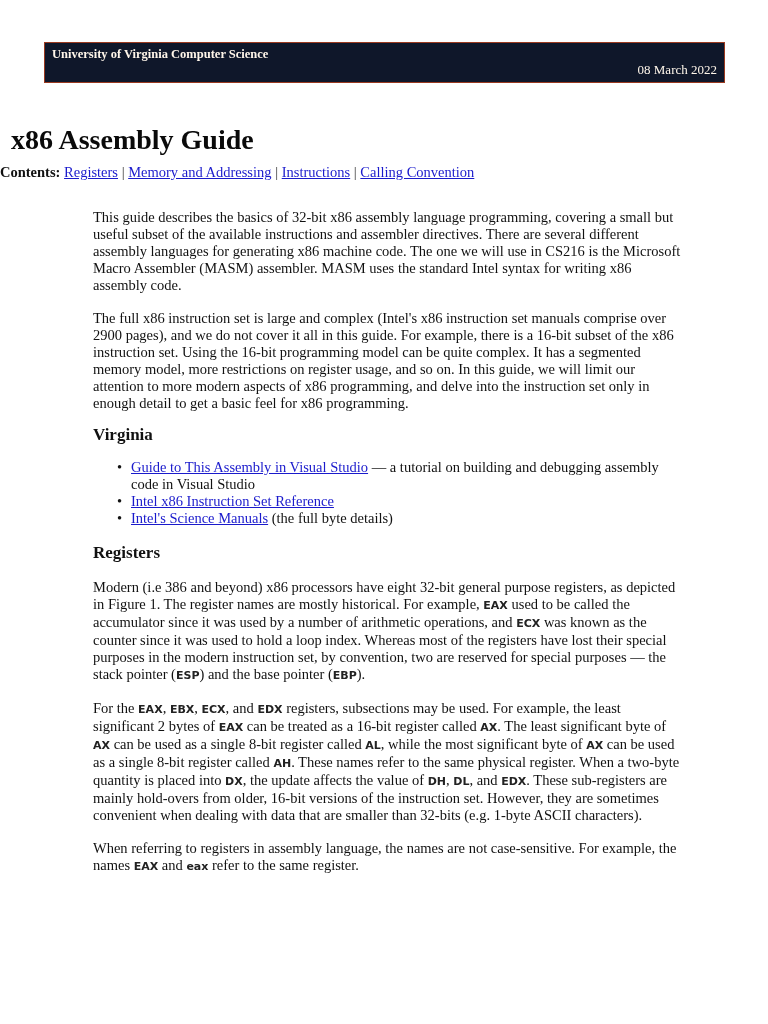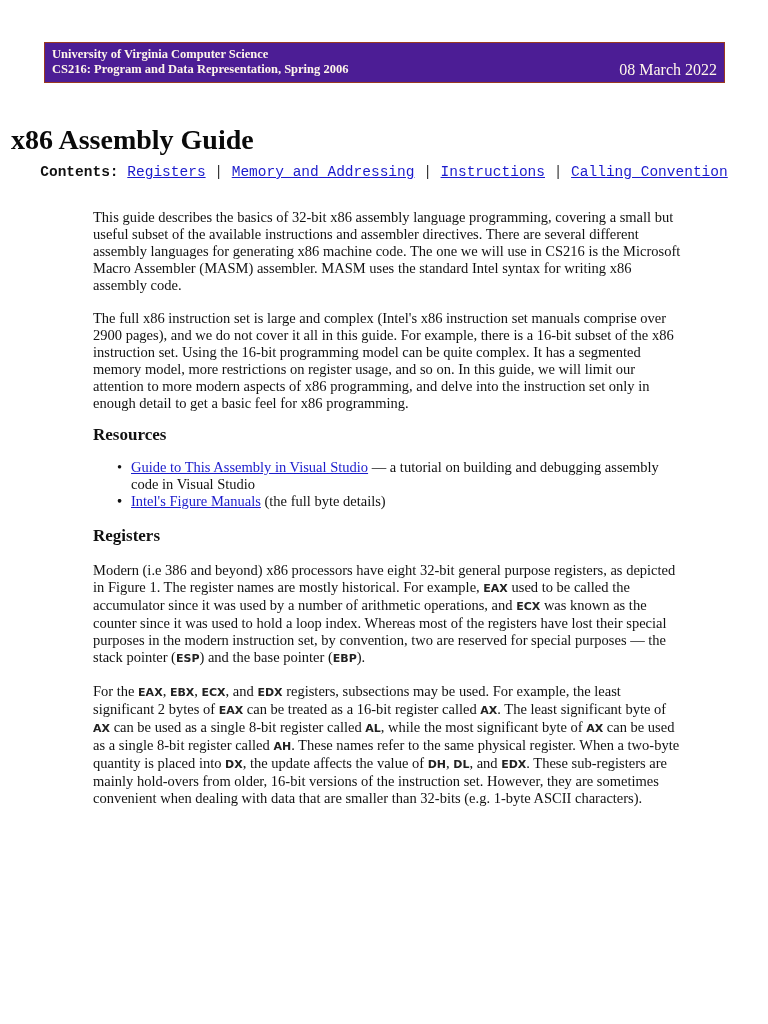--- a/index.html
+++ b/index.html
@@ -14,57 +14,55 @@
       overflow: hidden;
       font-family: "Liberation Serif", "DejaVu Serif", serif;
       color: #111111;
     }
     .header-bar {
       position: absolute;
       left: 44px;
       top: 42px;
       width: 681px;
       height: 41px;
-      background: #4c1d95;
+      background: #0f172a;
       border: 1px solid #9a3a20;
       box-sizing: border-box;
       color: #fff6ea;
       font-weight: bold;
       font-size: 12.5px;
       line-height: 15px;
       padding: 4px 7px;
     }
     .header-bar .line { display: block; white-space: nowrap; }
     .header-bar .date {
       position: absolute;
       right: 7px;
       bottom: 5px;
       font-weight: normal;
-      font-size: 16px;
+      font-size: 13px;
     }
     .title {
       position: absolute;
       left: 0;
       width: 768px;
       top: 110px;
       font-size: 28px;
       font-weight: bold;
       margin: 11px;
       line-height: 38px;
       color: #0a0a0a;
     }
     .contents {
       position: absolute;
       left: 0;
       width: 768px;
       top: 163px;
-      text-align: center;
       font-size: 14.5px;
       line-height: 18px;
-      font-family: Liberation Mono, monospace;
     }
     .contents .label { font-weight: bold; }
     a, .link {
       color: #1a1acc;
       text-decoration: underline;
       cursor: pointer;
     }
     .sep { color: #333; }
     .main {
       position: absolute;
@@ -102,55 +100,56 @@
       font-size: 11px;
       color: #222;
       font-weight: bold;
     }
   </style>
 </head>
 <body>
 
 <div class="header-bar">
   <span class="line">University of Virginia Computer Science</span>
-  <span class="line">CS216: Program and Data Representation, Spring 2006</span>
   <span class="date">08 March 2022</span>
 </div>
 
 <h1 class="title">x86 Assembly Guide</h1>
 
 <div class="contents">
   <span class="label">Contents:</span>
   <a>Registers</a>
   <span class="sep">|</span>
   <a>Memory and Addressing</a>
   <span class="sep">|</span>
   <a>Instructions</a>
   <span class="sep">|</span>
   <a>Calling Convention</a>
 </div>
 
 <div class="main">
   <p>This guide describes the basics of 32-bit x86 assembly language programming, covering a small but useful subset of the available instructions and assembler directives. There are several different assembly languages for generating x86 machine code. The one we will use in CS216 is the Microsoft Macro Assembler (MASM) assembler. MASM uses the standard Intel syntax for writing x86 assembly code.</p>
   <p>The full x86 instruction set is large and complex (Intel's x86 instruction set manuals comprise over 2900 pages), and we do not cover it all in this guide. For example, there is a 16-bit subset of the x86 instruction set. Using the 16-bit programming model can be quite complex. It has a segmented memory model, more restrictions on register usage, and so on. In this guide, we will limit our attention to more modern aspects of x86 programming, and delve into the instruction set only in enough detail to get a basic feel for x86 programming.</p>
 
-  <h2>Resources</h2>
+  <h2>Virginia</h2>
   <ul>
     <li>
       <span class="bullet">•</span>
       <a>Guide to This Assembly in Visual Studio</a><span> — a tutorial on building and debugging assembly code in Visual Studio</span>
     </li>
     <li>
       <span class="bullet">•</span>
+      <a>Intel x86 Instruction Set Reference</a>
     </li>
     <li>
       <span class="bullet">•</span>
-      <a>Intel's Figure Manuals</a><span> (the full byte details)</span>
+      <a>Intel's Science Manuals</a><span> (the full byte details)</span>
     </li>
   </ul>
 
   <h2>Registers</h2>
 
   <p><span>Modern (i.e 386 and beyond) x86 processors have eight 32-bit general purpose registers, as depicted in Figure 1. The register names are mostly historical. For example, </span><code>EAX</code><span> used to be called the accumulator since it was used by a number of arithmetic operations, and </span><code>ECX</code><span> was known as the counter since it was used to hold a loop index. Whereas most of the registers have lost their special purposes in the modern instruction set, by convention, two are reserved for special purposes — the stack pointer (</span><code>ESP</code><span>) and the base pointer (</span><code>EBP</code><span>).</span></p>
 
   <p><span>For the </span><code>EAX</code><span>, </span><code>EBX</code><span>, </span><code>ECX</code><span>, and </span><code>EDX</code><span> registers, subsections may be used. For example, the least significant 2 bytes of </span><code>EAX</code><span> can be treated as a 16-bit register called </span><code>AX</code><span>. The least significant byte of </span><code>AX</code><span> can be used as a single 8-bit register called </span><code>AL</code><span>, while the most significant byte of </span><code>AX</code><span> can be used as a single 8-bit register called </span><code>AH</code><span>. These names refer to the same physical register. When a two-byte quantity is placed into </span><code>DX</code><span>, the update affects the value of </span><code>DH</code><span>, </span><code>DL</code><span>, and </span><code>EDX</code><span>. These sub-registers are mainly hold-overs from older, 16-bit versions of the instruction set. However, they are sometimes convenient when dealing with data that are smaller than 32-bits (e.g. 1-byte ASCII characters).</span></p>
 
+  <p><span>When referring to registers in assembly language, the names are not case-sensitive. For example, the names </span><code>EAX</code><span> and </span><code>eax</code><span> refer to the same register.</span></p>
 </div>
 
 </body></html>

